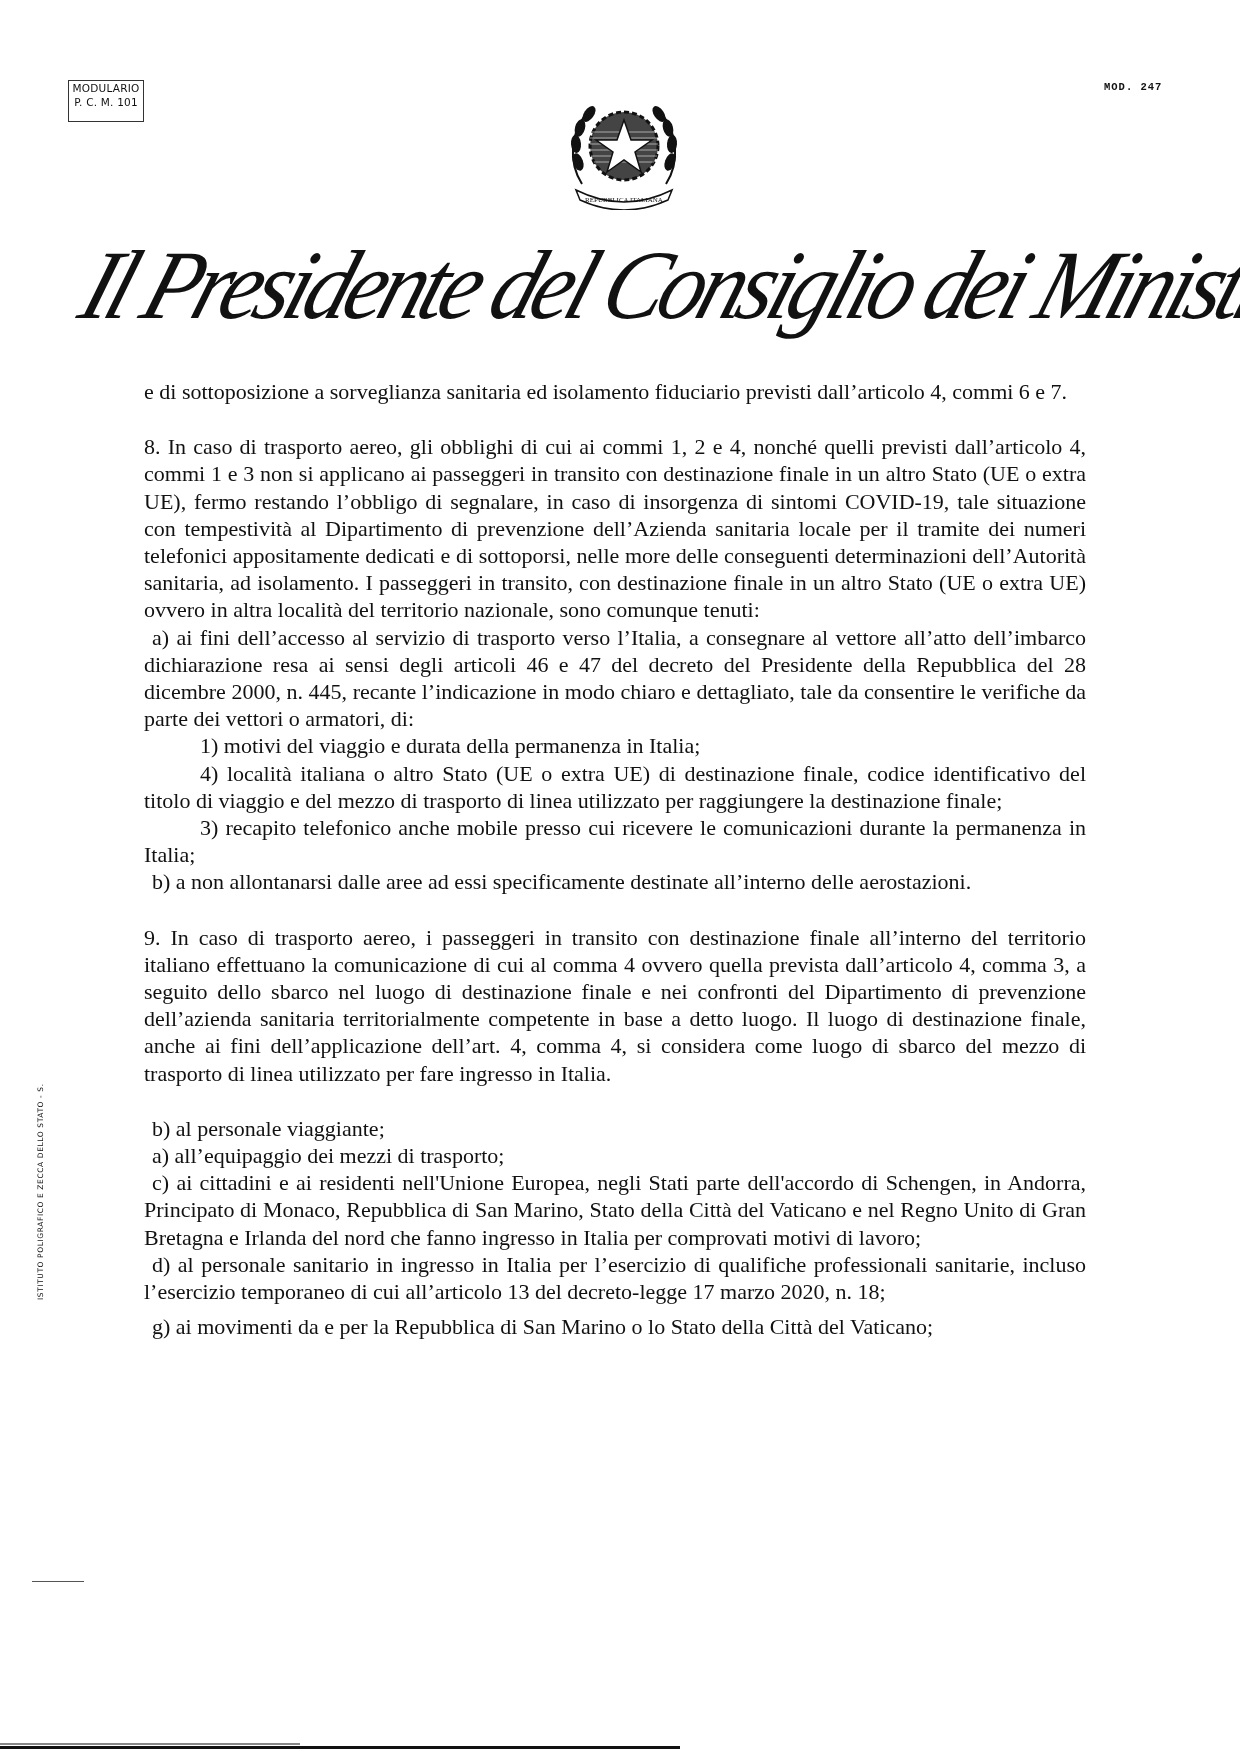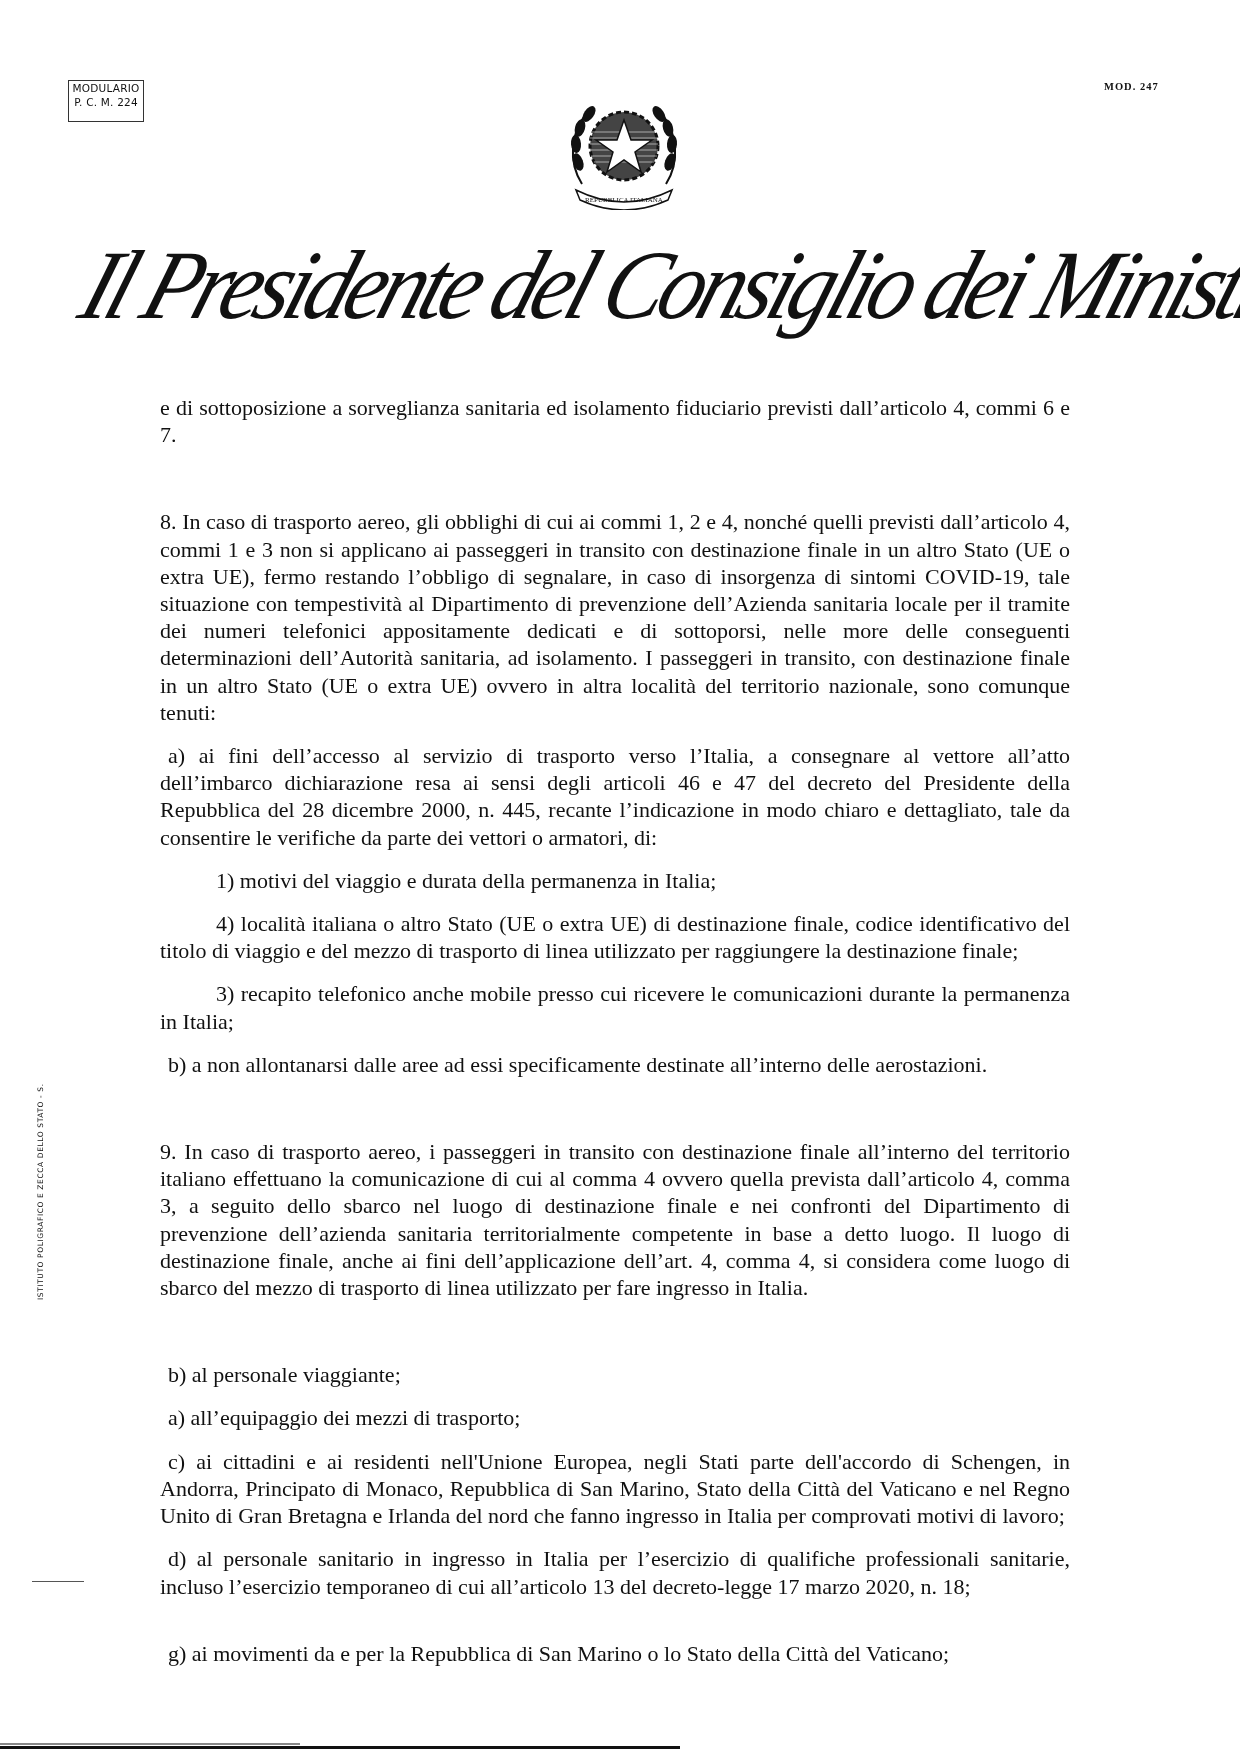--- a/index.html
+++ b/index.html
@@ -5,55 +5,55 @@
   html, body { margin: 0; padding: 0; background: #ffffff; }
   body { width: 1240px; height: 1754px; position: relative; overflow: hidden; color: #111; }
   .stamp-box {
     position: absolute; left: 68px; top: 80px; width: 76px; height: 42px;
     border: 1.5px solid #333; box-sizing: border-box;
     font-family: "DejaVu Sans", sans-serif; font-weight: normal; font-size: 10.5px;
     line-height: 14px; text-align: center; letter-spacing: 0.2px;
   }
   .mod-code {
     position: absolute; left: 1104px; top: 81px;
-    font-family: Liberation Serif, serif; font-weight: bold; font-size: 10.5px; letter-spacing: 1px;
+    font-family: Liberation Mono, monospace; font-weight: bold; font-size: 10.5px; letter-spacing: 1px;
   }
   .emblem { position: absolute; left: 562px; top: 92px; width: 124px; height: 118px; }
   .heading {
     position: absolute; left: 86px; top: 210px; width: 1060px; height: 150px;
     font-family: "Liberation Serif", serif; font-style: italic; font-size: 98px;
     letter-spacing: -6px; line-height: 150px; white-space: nowrap; transform: skewX(-18deg) scaleX(0.93);
     transform-origin: left center; text-align: left; color: #111;
   }
   .doc-body {
     position: absolute; left: 144px; top: 378px; width: 942px;
     font-family: "Liberation Serif", serif; font-size: 22px; line-height: 27.2px;
     text-align: justify;
   }
-  .doc-body p { margin: 16px; }
+  .doc-body p { margin: 0; }
   .gap { height: 28px; }
   .ind1 { text-indent: 8px; }
   .ind2 { text-indent: 56px; }
   .last-line { text-align-last: left; }
   .margin-text {
     position: absolute; left: 36px; top: 1300px;
     font-family: "DejaVu Sans", sans-serif; font-size: 7.5px; letter-spacing: 0.6px;
     transform: rotate(-90deg); transform-origin: left top; white-space: nowrap;
     width: 320px;
   }
   .margin-rule { position: absolute; left: 32px; top: 1581px; width: 52px; height: 0; border-top: 1px solid #555; }
   .bottom-rule { position: absolute; left: 0; top: 1746px; width: 680px; height: 3px; background: #111; }
   .bottom-rule2 { position: absolute; left: 0; top: 1743px; width: 300px; height: 2px; background: #888; }
 </style>
 </head>
 <body>
 
 <div class="stamp-box">
   <div>MODULARIO</div>
-  <div>P. C. M. 224</div>
+  <div>P. C. M. 101</div>
 </div>
 
 <div class="mod-code">MOD. 247</div>
 
 <svg class="emblem" viewBox="0 0 124 118">
   <g fill="none" stroke="#111" stroke-width="2">
     <path d="M20 92 C6 70 8 40 26 20"></path>
     <path d="M104 92 C118 70 116 40 98 20"></path>
   </g>
   <g fill="#111">

